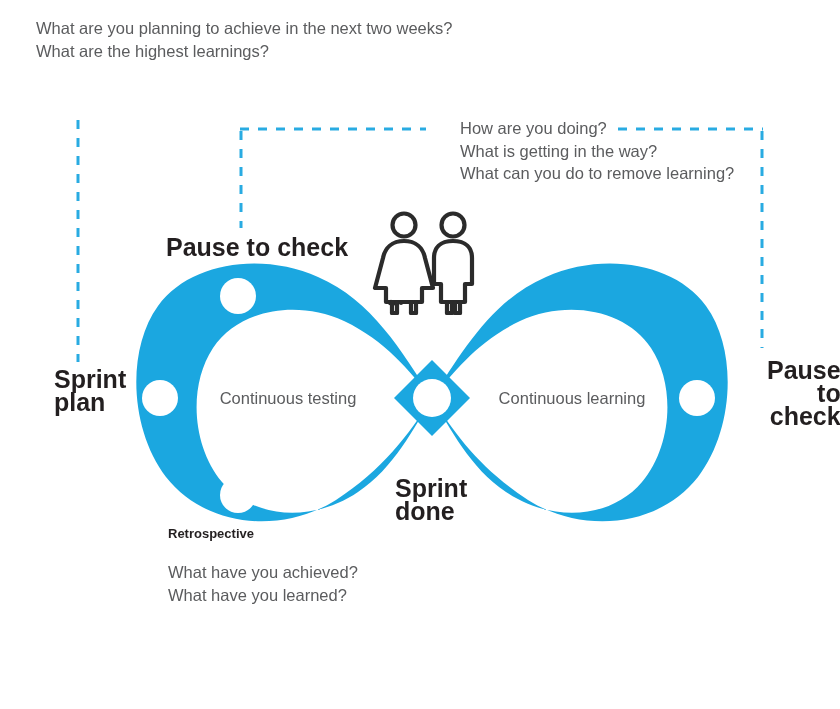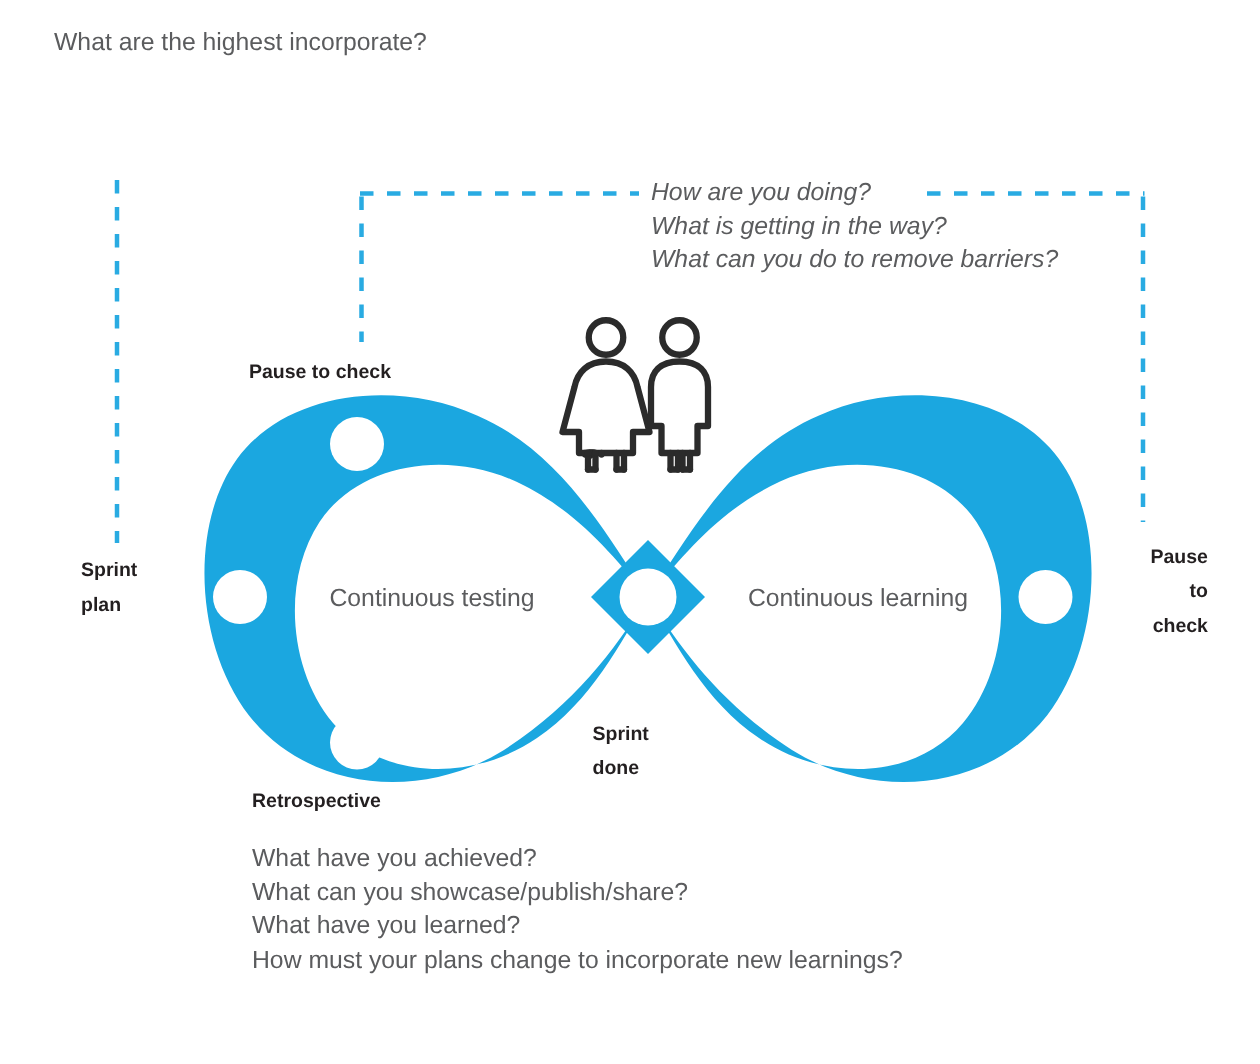--- a/index.html
+++ b/index.html
@@ -20,29 +20,29 @@
   .qblock {
     position: absolute;
     color: #5b5c5e;
     font-size: 16.5px;
     line-height: 22.6px;
     white-space: nowrap;
   }
   .qline { display: block; }
 
   #top-questions  { left: 36px;  top: 17px; }
-  #mid-questions  { left: 434px; top: 117px; font-style: italic; }
+  #mid-questions  { left: 460px; top: 117px; }
   #bottom-questions { left: 168px; top: 561px; }
 
   
   .blabel {
     position: absolute;
     color: #231f20;
     font-weight: bold;
-    font-size: 13px;
+    font-size: 25px;
     line-height: 23px;
     white-space: nowrap;
   }
   #label-pause-check-left { left: 166px; top: 236px; }
   #label-sprint-plan      { left: 54px;  top: 368px; text-align: left; }
   #label-sprint-done      { left: 395px; top: 477px; text-align: left; }
   #label-pause-check-right{ left: 767px; top: 359px; text-align: right; }
   #label-retrospective    { left: 168px; top: 522px; font-size: 13px; }
 
   
@@ -186,36 +186,35 @@
         <path d="M 452,302 L 452,313"></path>
         <path d="M 455,302 L 455,313"></path>
         <path d="M 460,302 L 460,313"></path>
         <path d="M 447,313 L 452,313"></path>
         <path d="M 455,313 L 460,313"></path>
       </g>
     </g>
   </svg>
 
   <div class="qblock" id="top-questions">
-    <span class="qline">What are the highest incorporate?</span>
+    <span class="qline">What are you planning to achieve in the next two weeks?</span>
+    <span class="qline">What are the highest learnings?</span>
   </div>
 
   <div class="qblock" id="mid-questions">
     <span class="qline">How are you doing?</span>
     <span class="qline">What is getting in the way?</span>
-    <span class="qline">What can you do to remove barriers?</span>
+    <span class="qline">What can you do to remove learning?</span>
   </div>
 
   <div class="blabel" id="label-retrospective">Retrospective</div>
 
   <div class="qblock" id="bottom-questions">
     <span class="qline">What have you achieved?</span>
-    <span class="qline">What can you showcase/publish/share?</span>
     <span class="qline">What have you learned?</span>
-    <span class="qline">How must your plans change to incorporate new learnings?</span>
   </div>
 
   <div class="blabel" id="label-pause-check-left">Pause to check</div>
 
   <div class="blabel" id="label-sprint-plan">
     <span style="display:block">Sprint</span>
     <span style="display:block">plan</span>
   </div>
 
   <div class="blabel" id="label-sprint-done">

